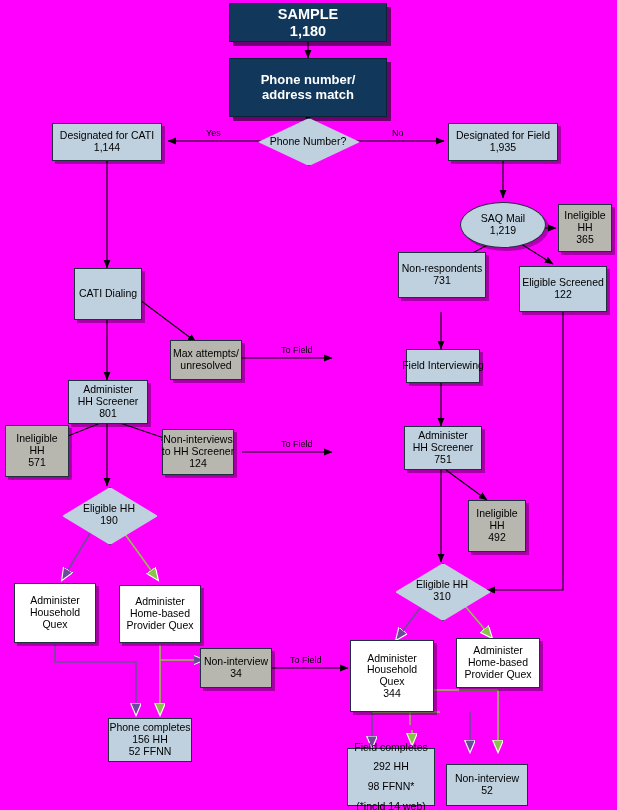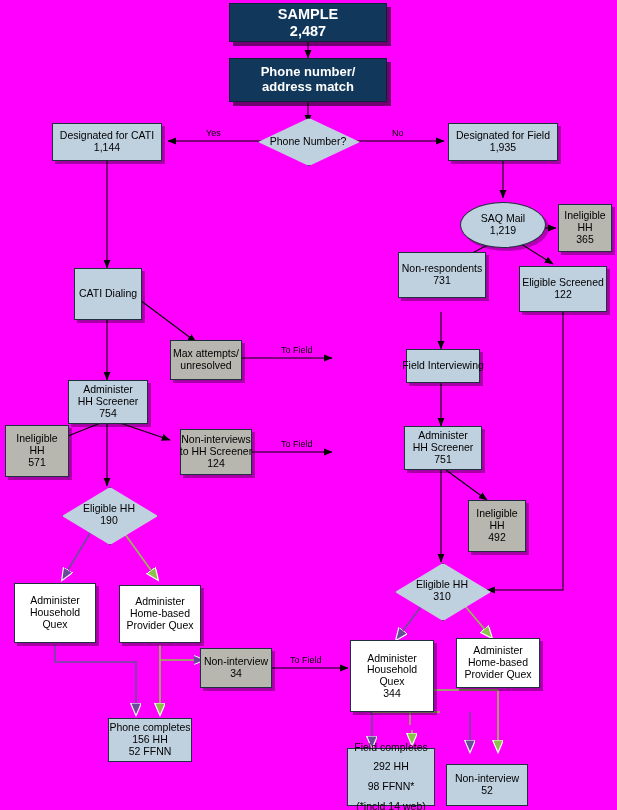--- a/index.html
+++ b/index.html
@@ -138,24 +138,24 @@
     </g>
     <g stroke="#8BC34A" stroke-width="1.4" fill="none">
       <path d="M498,690 L410,690 L410,725"></path>
       <path d="M372,712 L440,712"></path>
     </g>
   </svg>
 
 
   <div class="node navy big" style="left:229px;top:3px;width:158px;height:39px;">
     <span>SAMPLE</span>
-    <span>2,487</span>
-  </div>
-
-  <div class="node navy" style="left:229px;top:58px;width:158px;height:44px;">
+    <span>1,180</span>
+  </div>
+
+  <div class="node navy" style="left:229px;top:58px;width:158px;height:59px;">
     <span>Phone number/</span>
     <span>address match</span>
   </div>
 
   <div class="node diamond" style="left:258px;top:118px;width:100px;height:46px;">
     <div class="dshape"></div>
     <div class="dtext">Phone Number?</div>
   </div>
 
   <div class="edgelabel" style="left:206px;top:128px;">Yes</div>
@@ -199,30 +199,30 @@
   <div class="node gray" style="left:170px;top:340px;width:72px;height:40px;">
     <span>Max attempts/</span>
     <span>unresolved</span>
   </div>
 
   <div class="edgelabel" style="left:281px;top:345px;">To Field</div>
 
   <div class="node blue" style="left:68px;top:380px;width:80px;height:44px;">
     <span>Administer</span>
     <span>HH Screener</span>
-    <span>754</span>
+    <span>801</span>
   </div>
 
   <div class="node gray" style="left:5px;top:425px;width:64px;height:52px;">
     <span>Ineligible</span>
     <span>HH</span>
     <span>571</span>
   </div>
 
-  <div class="node gray" style="left:180px;top:429px;width:72px;height:46px;">
+  <div class="node gray" style="left:162px;top:429px;width:72px;height:46px;">
     <span>Non-interviews</span>
     <span>to HH Screener</span>
     <span>124</span>
   </div>
 
   <div class="edgelabel" style="left:281px;top:439px;">To Field</div>
 
   <div class="node diamond" style="left:62px;top:487px;width:94px;height:56px;">
     <div class="dshape"></div>
     <div class="dtext">

